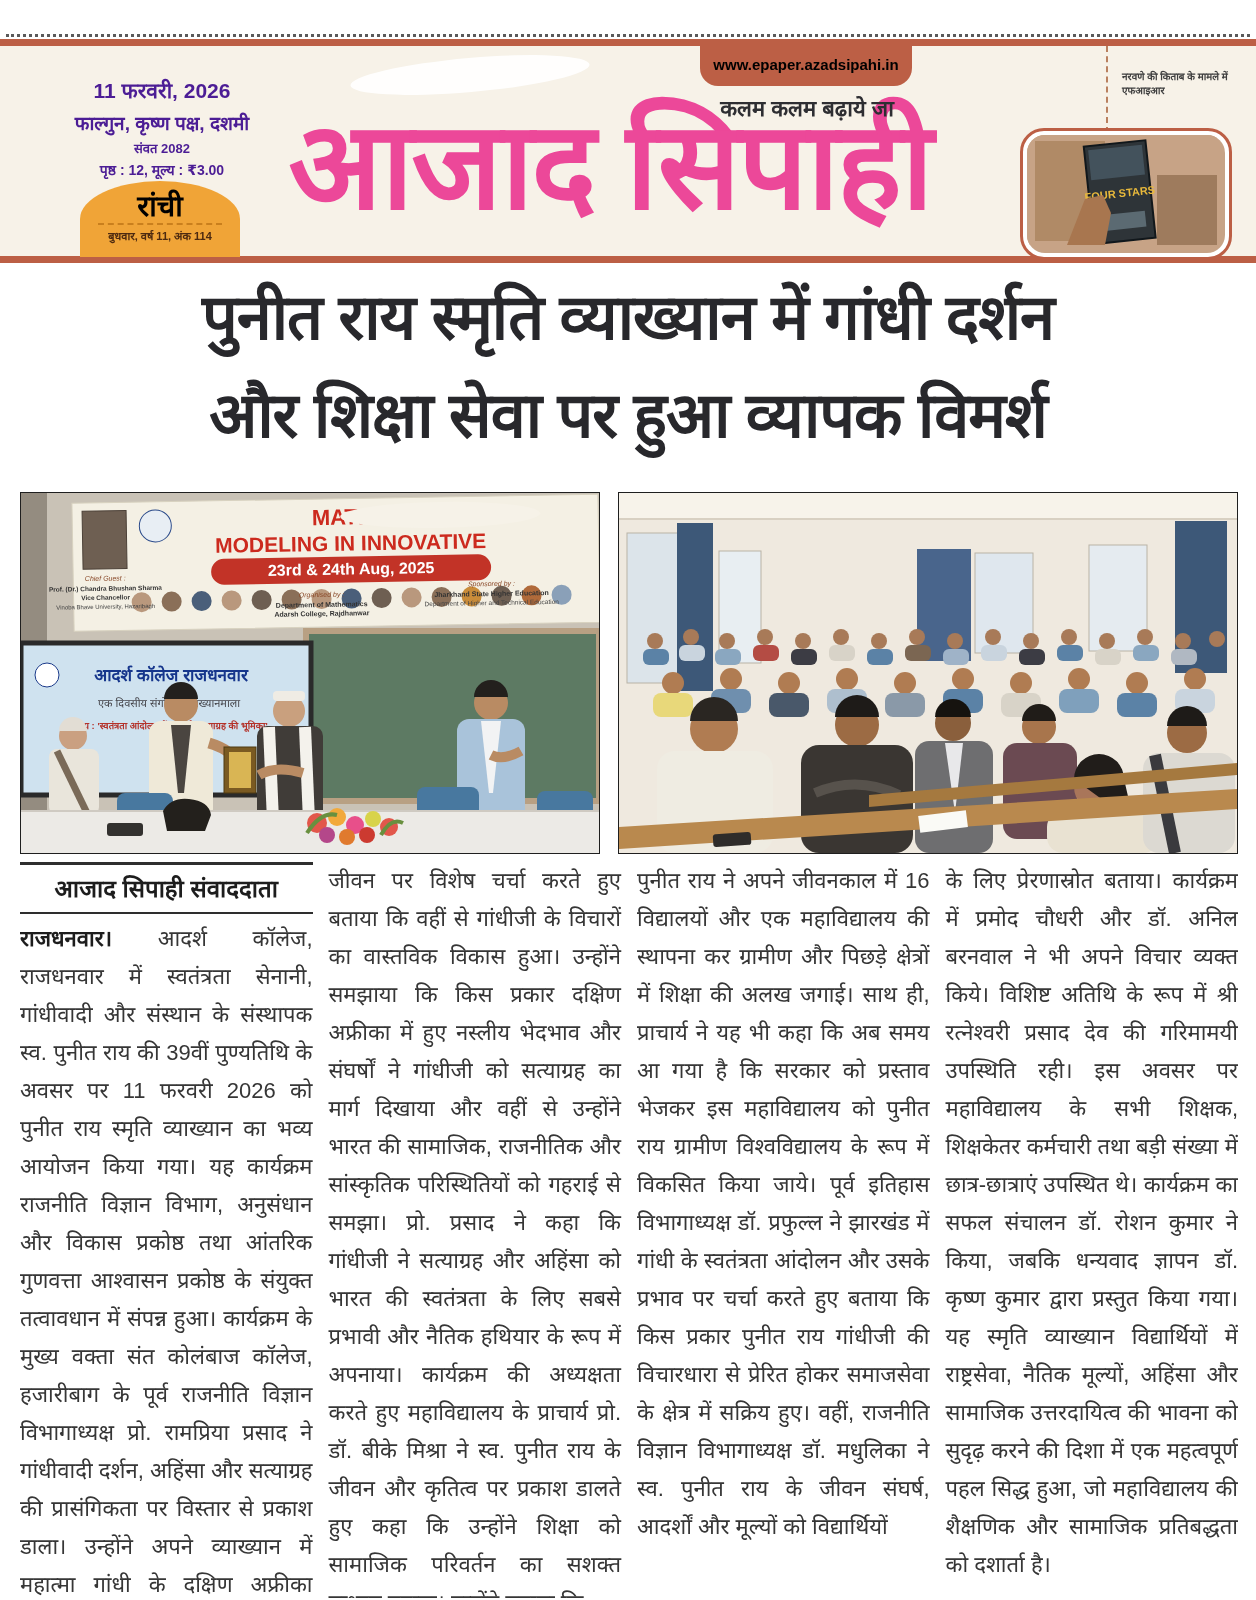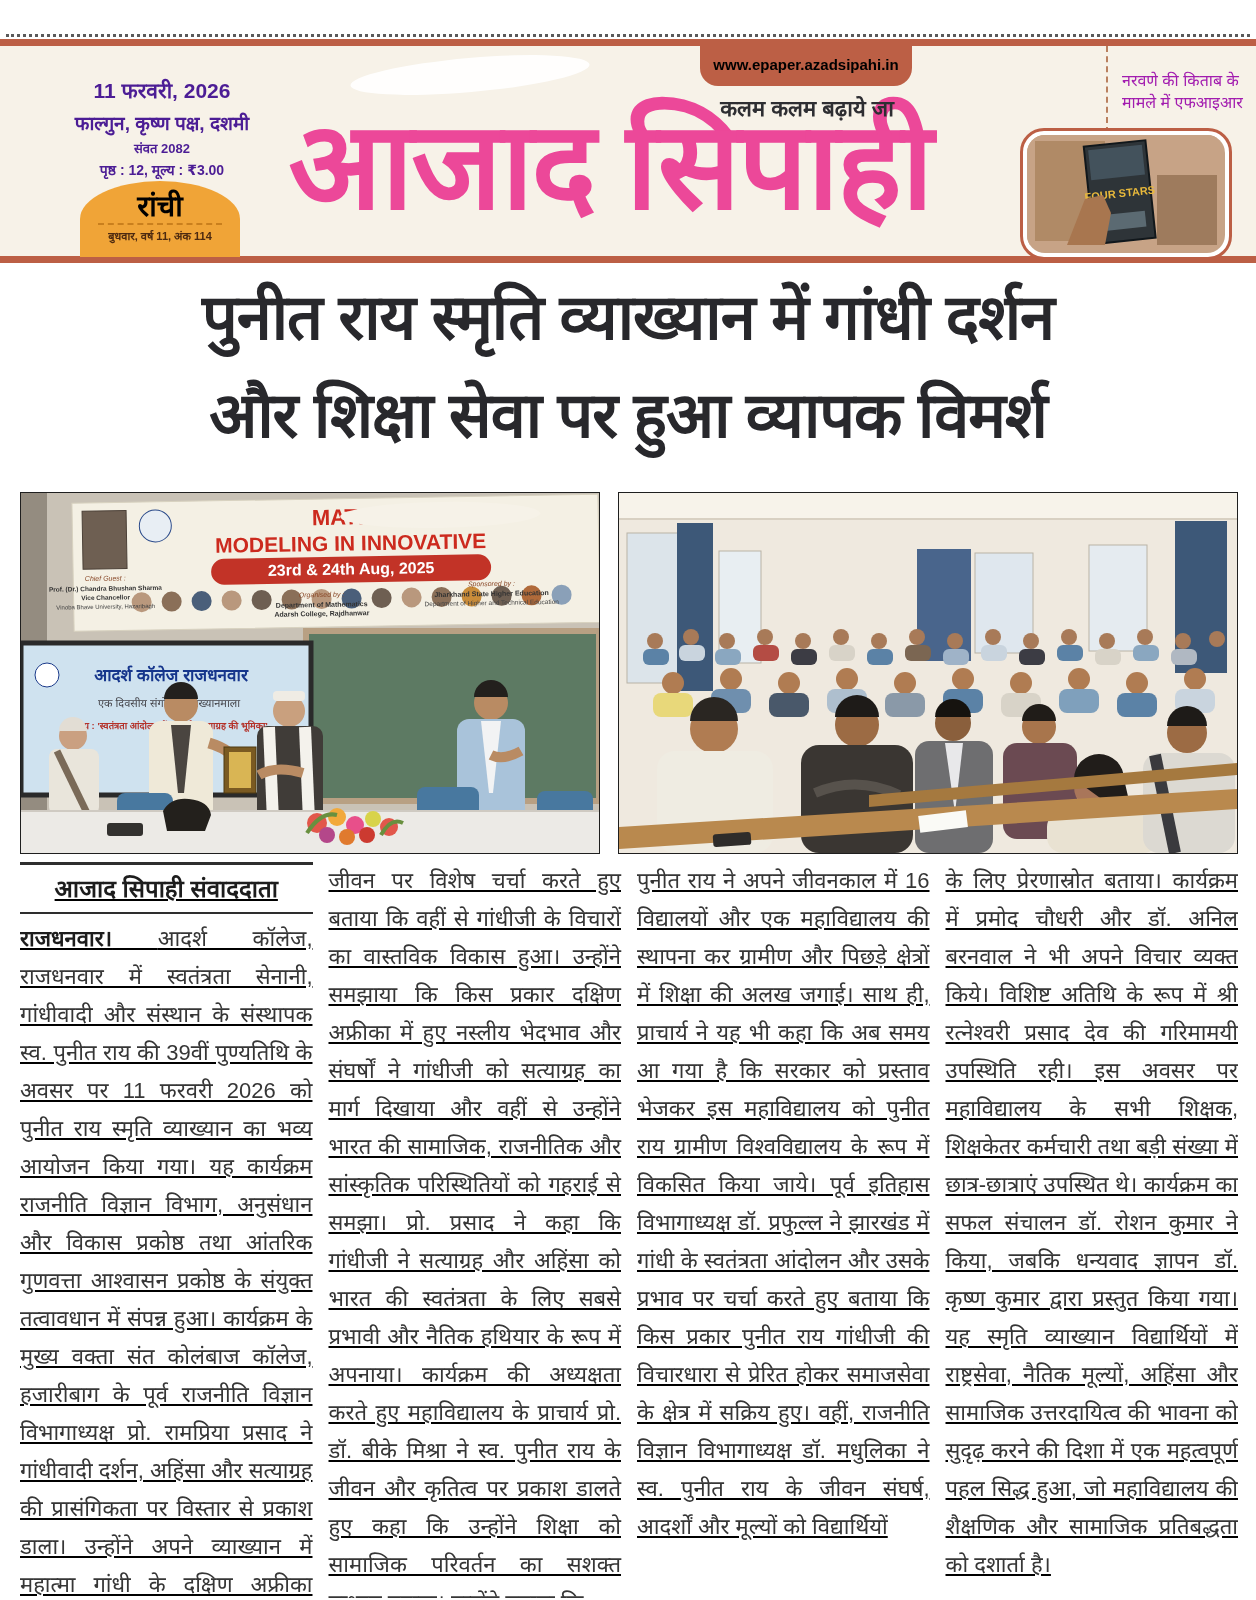--- a/index.html
+++ b/index.html
@@ -27,35 +27,35 @@
   .smudge{position:absolute;top:58px;left:350px;width:240px;height:34px;background:rgba(255,255,255,.9);
           border-radius:50%;transform:rotate(-5deg);}
   .web-badge{position:absolute;top:46px;left:700px;width:212px;height:40px;background:#bc5f45;
              border-radius:0 0 18px 18px;color:#000000;font-size:15px;font-weight:bold;
              text-align:center;line-height:38px;}
   .tagline{position:absolute;top:92px;left:692px;width:230px;text-align:center;
            font-size:22px;font-weight:bold;color:#2e2e32;}
   
   .v-dash{position:absolute;top:46px;left:1106px;height:158px;border-left:2px dashed #b9805f;}
   .diamond{position:absolute;top:206px;left:1098px;width:17px;height:17px;background:#bc5f45;transform:rotate(45deg);}
-  .teaser{position:absolute;top:70px;left:1122px;width:122px;font-size:16px;font-weight:normal;
-          color:#a21caf;line-height:1.4;}
+  .teaser{position:absolute;top:70px;left:1122px;width:122px;font-size:10px;font-weight:bold;
+          color:#404040;line-height:1.4;}
   .book-frame{position:absolute;top:128px;left:1020px;width:198px;height:118px;border:3px solid #bc5f45;
               border-radius:24px;background:#ffffff;padding:4px;z-index:5;}
   .book-photo{width:100%;height:100%;border-radius:18px;overflow:hidden;background:#c7a386;position:relative;}
   
   .headline{position:absolute;top:268px;left:20px;width:1216px;text-align:center;
             font-weight:bold;color:#28282c;font-size:63px;line-height:98px;letter-spacing:-1px;}
   
   .photo{position:absolute;top:492px;height:360px;border:1px solid #1f1f1f;background:#cfc8bc;overflow:hidden;}
   .photo.left{left:20px;width:578px;}
   .photo.right{left:618px;width:618px;}
   .photo svg{display:block;}
   
-  .cols{position:absolute;top:862px;left:20px;width:1218px;height:736px;display:flex;gap:16px;overflow:hidden;text-decoration:underline;}
+  .cols{position:absolute;top:862px;left:20px;width:1218px;height:736px;display:flex;gap:16px;overflow:hidden;}
   .col{flex:1 1 0;color:#363636;}
   .col p{margin:0;font-size:22px;line-height:38px;text-align:justify;}
   .byline{border-top:3px solid #2e2e2e;border-bottom:2px solid #2e2e2e;
           font-size:24px;font-weight:bold;text-align:center;color:#1d1d1d;
           padding:6px 0 8px 0;margin-bottom:6px;}
   .dateline{font-weight:bold;color:#1d1d1d;}
   svg text{font-family:"Liberation Sans","DejaVu Sans",sans-serif;}
 </style>
 </head>
 <body>

